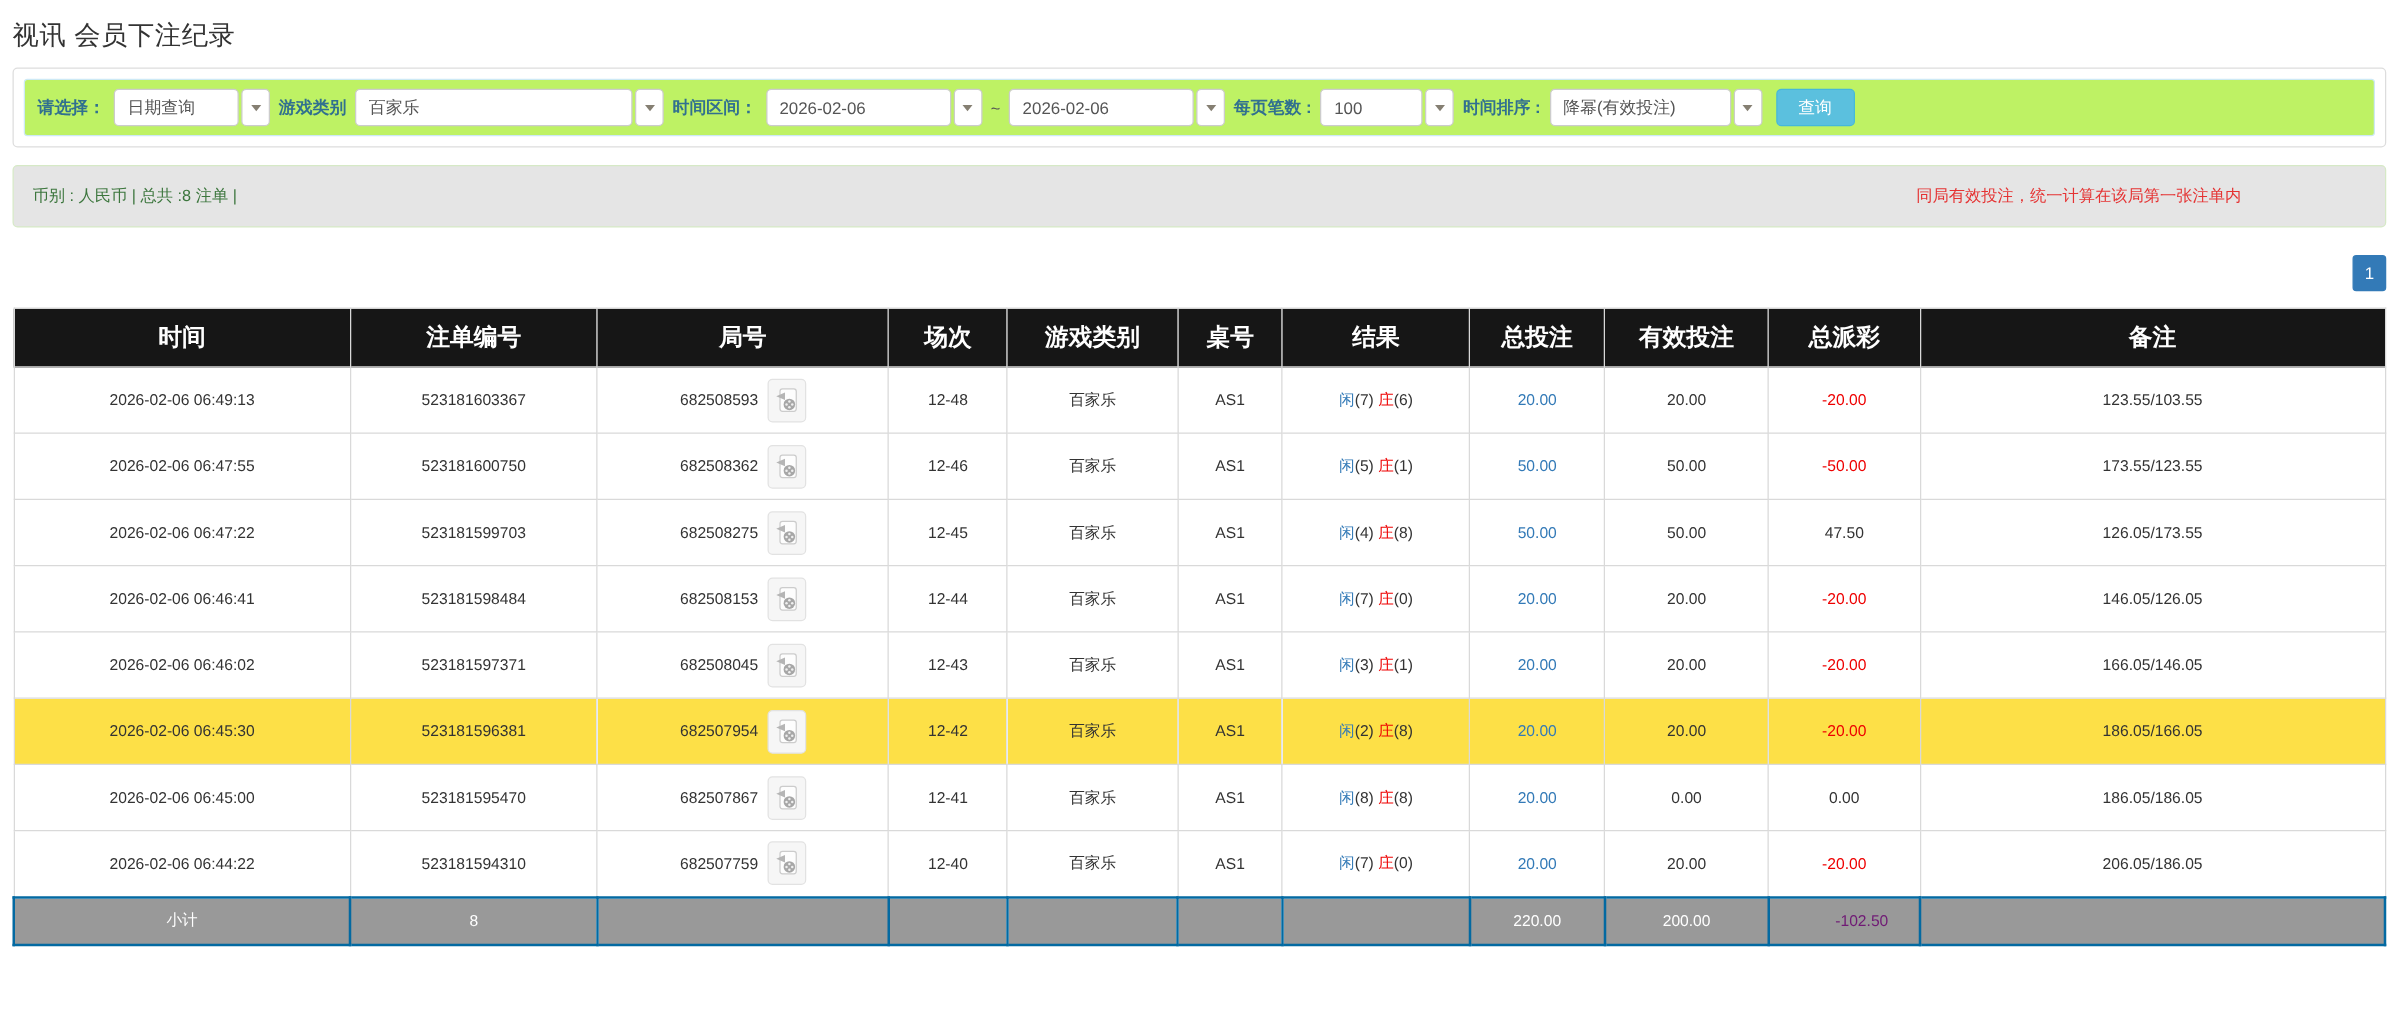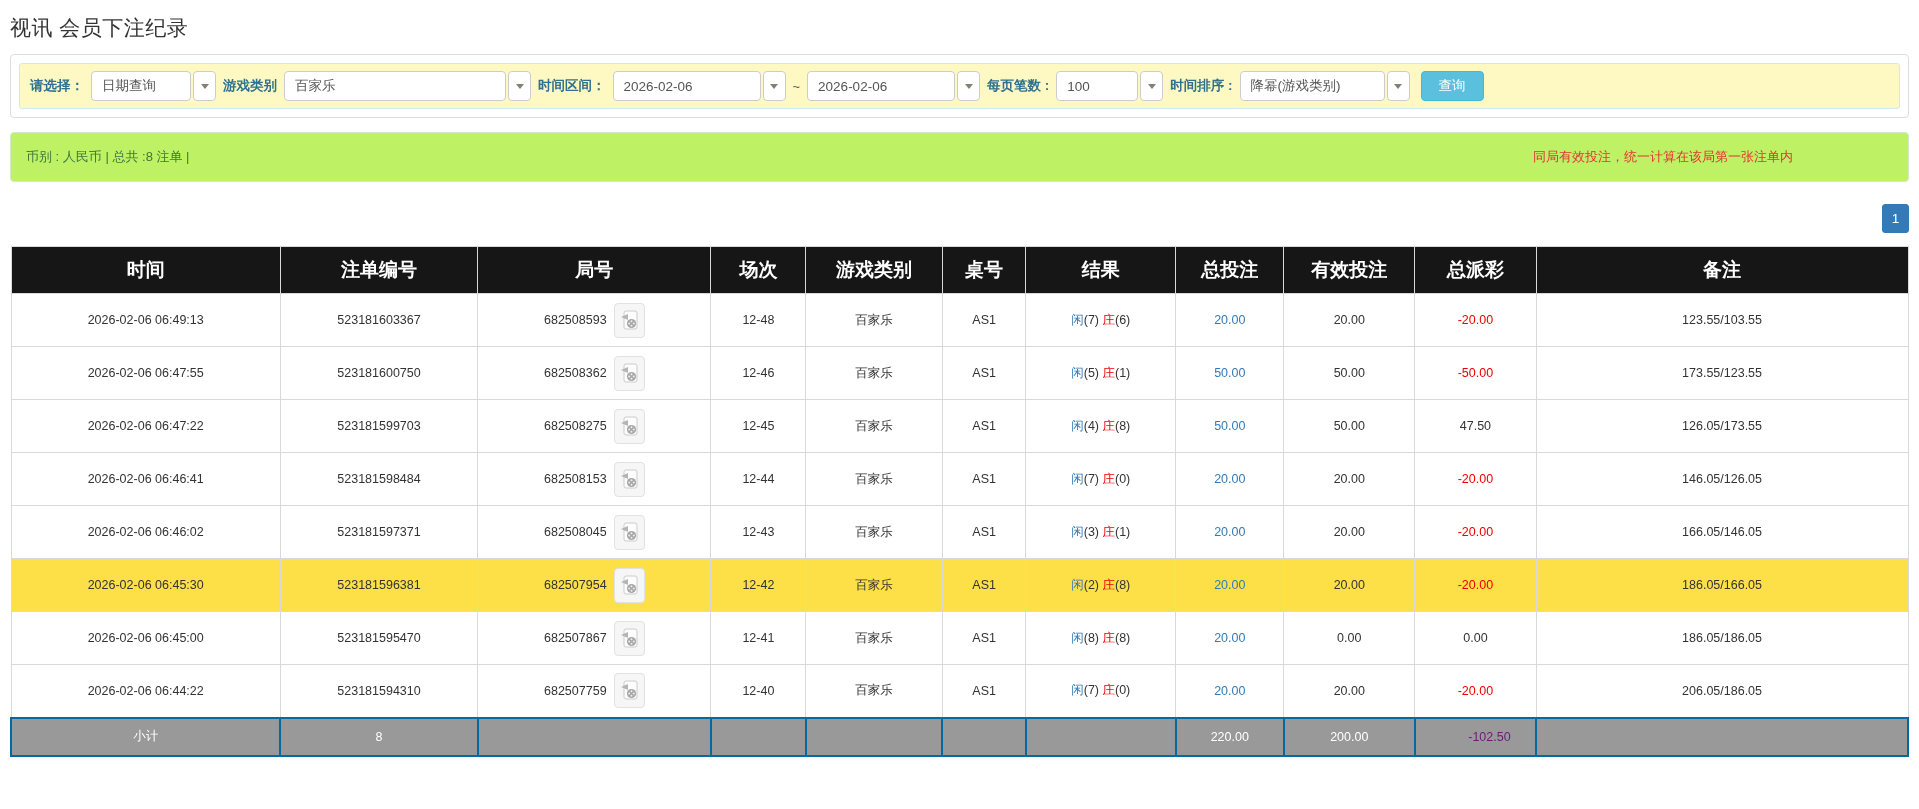--- a/index.html
+++ b/index.html
@@ -5,39 +5,39 @@
   * { box-sizing: border-box; margin: 0; padding: 0; }
   html,body { width: 1919px; min-height: 809px; background: #fff;
     font-family: "Liberation Sans", "DejaVu Sans", sans-serif; }
   .content { padding: 0 10px; }
 
   h1.page-title { font-size: 21px; font-weight: 500; color: #333;
     margin: 14px 0 12px; letter-spacing: 0.5px; }
 
   
   .panel { border: 1px solid #ddd; border-radius: 4px; padding: 8px; background:#fff; }
-  .filter-bar { background: #fef9c3; border: 1px solid #cde9f5; border-radius: 3px;
+  .filter-bar { background: #bef264; border: 1px solid #cde9f5; border-radius: 3px;
     padding: 7px 10px; display: flex; align-items: center; gap: 7px; }
   .flabel { color: #31708f; font-weight: bold; font-size: 13.5px; white-space: nowrap; }
   .tilde { color: #555; font-size: 13px; }
   .combo { display: flex; align-items: center; }
   .combo-input { height: 30px; background: #fff; border: 1px solid #ccc; border-radius: 4px;
     padding: 12px 10px; font-size: 13.5px; color: #555; display: flex; align-items: center;
     white-space: nowrap; overflow: hidden; }
   .combo-arrow { width: 23px; height: 30px; background: #fff; border: 1px solid #ccc;
     border-radius: 4px; margin-left: 2px; display: flex; align-items: center;
     justify-content: center; cursor: pointer; }
   .caret { width: 0; height: 0; border-left: 4px solid transparent;
     border-right: 4px solid transparent; border-top: 5px solid #857f72; }
   .search-btn { height: 30px; padding: 0 17px; margin-left: 4px; background: #5bc0de;
     border: 1px solid #46b8da; border-radius: 4px; color: #fff; font-size: 13.5px;
     cursor: pointer; font-family: inherit; }
 
   
-  .alert { margin-top: 14px; background: #bef264; border: 1px solid #d6e9c6;
+  .alert { margin-top: 14px; background: #e5e5e5; border: 1px solid #d6e9c6;
     border-radius: 4px; padding: 15px; display: flex; justify-content: space-between;
     align-items: center; font-size: 13px; }
   .alert .left { color: #3c763d; }
   .alert .notice { color: #e53333; padding-right: 100px; }
 
   
   .pagination-row { display: flex; justify-content: flex-end; margin: 22px 0 13px; }
   .page-btn { min-width: 27px; height: 29px; background: #337ab7; border: 1px solid #337ab7;
     border-radius: 3px; color: #fff; font-size: 13.5px; display: flex; align-items: center;
     justify-content: center; text-decoration: none; cursor: pointer; }
@@ -106,21 +106,21 @@
       <span class="flabel">每页笔数 :</span>
       <div class="combo">
         <div class="combo-input" style="width:82px">100</div>
         <div class="combo-arrow">
             <span class="caret"></span>
           </div>
       </div>
 
       <span class="flabel">时间排序 :</span>
       <div class="combo">
-        <div class="combo-input" style="width:145px">降幂(游戏类别)</div>
+        <div class="combo-input" style="width:145px">降幂(有效投注)</div>
         <div class="combo-arrow">
             <span class="caret"></span>
           </div>
       </div>
 
       <button class="search-btn">查询</button>
     </div>
   </div>
 
   <div class="alert">

